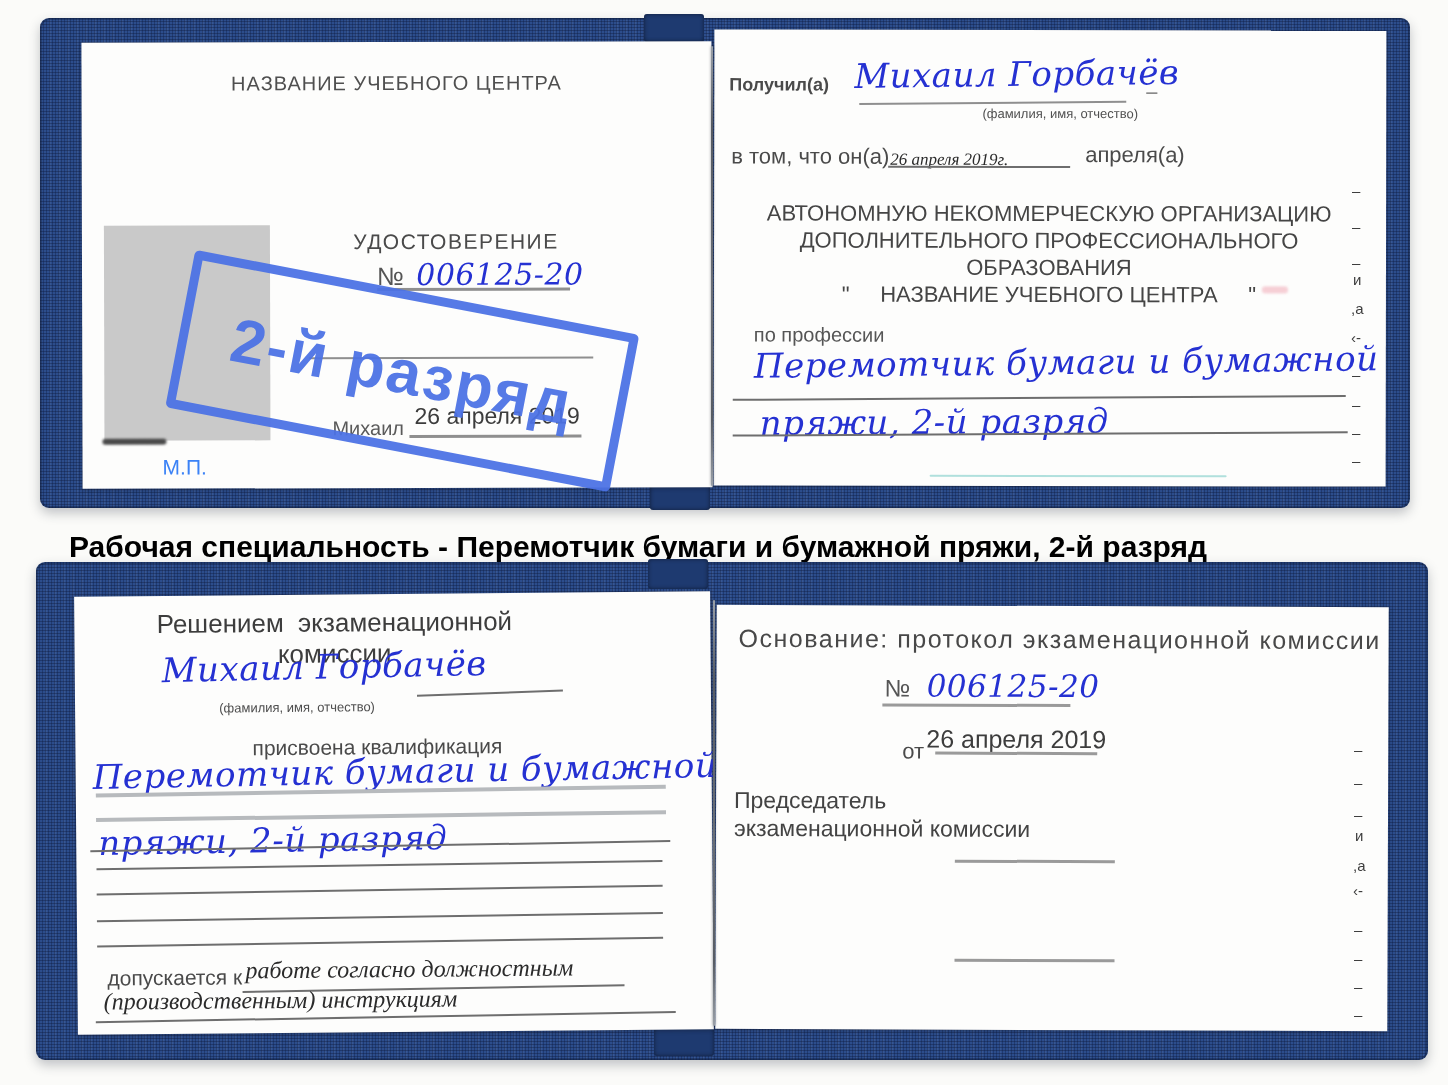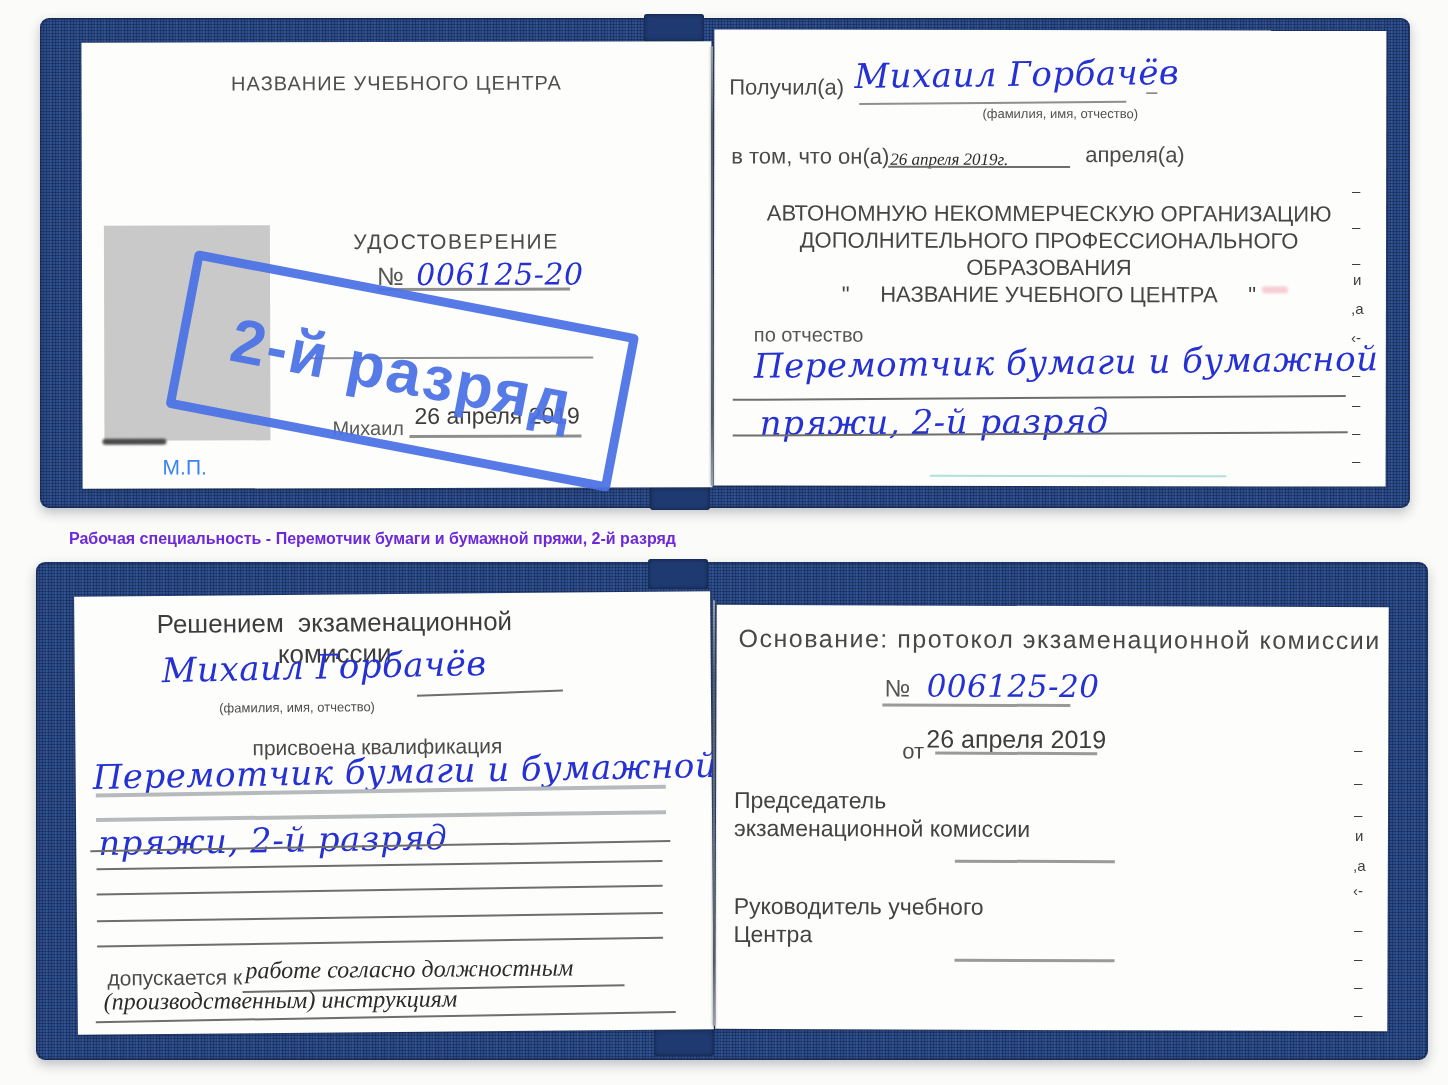--- a/index.html
+++ b/index.html
@@ -52,21 +52,21 @@
   
   .stamp{
     position:absolute;border:9px solid #4c72e5;border-radius:5px;
     color:#4c72e5;font-weight:bold;font-size:62px;letter-spacing:2px;
     display:flex;align-items:center;justify-content:center;
     transform:rotate(11deg);opacity:.94;z-index:6;white-space:nowrap;
   }
   .photo{position:absolute;background:#c9c9c9;}
   .em{position:absolute;font-size:15px;color:#3e3e3e;z-index:8;font-family:"Liberation Sans",sans-serif;}
   .caption{
-    position:absolute;font-weight:bold;font-size:16px;color:#6d28d9;white-space:nowrap;
+    position:absolute;font-weight:bold;font-size:30px;color:#000000;white-space:nowrap;
   }
   .artifact{position:absolute;border-radius:3px;}
 </style>
 </head>
 <body>
 
 <div style="position:absolute;inset:0;">
 
   <div class="cover" style="left:40px;top:18px;width:1370px;height:490px;">
     <div class="spine-tab" style="left:604px;top:-4px;width:60px;height:28px;"></div>
@@ -92,38 +92,38 @@
     <div class="stamp" style="left:94px;top:249px;width:434px;height:142px;">2-й разряд</div>
 
     <div class="abs print" style="left:250px;top:375px;font-size:20px;color:#5a5a5a;">Михаил</div>
     <div class="abs print nowrap" style="left:332px;top:361px;font-size:23px;color:#3c3c3c;">26 апреля 2019</div>
     <div class="line" style="left:327px;top:393px;width:172px;height:3px;"></div>
 
     <div class="abs print" style="left:80px;top:413px;font-size:21px;color:#3b82f6;">М.П.</div>
   </div>
 
   <div class="page" style="left:714px;top:30px;width:672px;height:456px;transform:rotate(0.1deg);">
-    <div class="abs print" style="left:15px;top:45px;font-size:22px;">Получил(а)</div>
+    <div class="abs print" style="left:15px;top:45px;font-size:18px;font-weight:bold;">Получил(а)</div>
     <div class="abs hw" style="left:140px;top:24px;font-size:34px;transform:rotate(-0.8deg);">Михаил Горбачёв</div>
     <div class="line" style="left:145px;top:72px;width:267px;height:2px;transform:rotate(-0.6deg);"></div>
     <div class="abs print" style="left:432px;top:50px;font-size:20px;color:#666;">–</div>
     <div class="abs print center" style="left:216px;top:76px;width:260px;font-size:13px;color:#4f4f4f;">(фамилия, имя, отчество)</div>
 
     <div class="abs print" style="left:17px;top:114px;font-size:22px;">в том, что он(а)</div>
     <div class="abs serif-it" style="left:176px;top:120px;font-size:17px;">26 апреля 2019г.</div>
     <div class="ruled" style="left:174px;top:136px;width:182px;"></div>
     <div class="abs print" style="left:371px;top:112px;font-size:22px;">апреля(а)</div>
 
     <div class="abs print center" style="left:18px;top:170px;width:634px;font-size:22px;line-height:27px;color:#454545;">
       <div>АВТОНОМНУЮ НЕКОММЕРЧЕСКУЮ ОРГАНИЗАЦИЮ</div>
       <div>ДОПОЛНИТЕЛЬНОГО ПРОФЕССИОНАЛЬНОГО ОБРАЗОВАНИЯ</div>
       <div>"&nbsp;&nbsp;&nbsp;&nbsp;&nbsp;НАЗВАНИЕ УЧЕБНОГО ЦЕНТРА&nbsp;&nbsp;&nbsp;&nbsp;&nbsp;"</div>
     </div>
 
-    <div class="abs print" style="left:40px;top:294px;font-size:20px;color:#555;">по отчество</div>
+    <div class="abs print" style="left:40px;top:294px;font-size:20px;color:#555;">по профессии</div>
     <div class="abs hw" style="left:40px;top:312px;font-size:34px;transform:rotate(-0.8deg);">Перемотчик бумаги и бумажной</div>
     <div class="ruled" style="left:19px;top:367px;width:613px;transform:rotate(-0.45deg);"></div>
     <div class="abs hw" style="left:46px;top:372px;font-size:34px;transform:rotate(-0.5deg);">пряжи, 2-й разряд</div>
     <div class="ruled" style="left:19px;top:403px;width:615px;transform:rotate(-0.4deg);"></div>
     <div class="artifact" style="left:216px;top:445px;width:297px;height:2px;background:rgba(0,160,150,.30);"></div>
     <div class="artifact" style="left:548px;top:256px;width:26px;height:7px;background:rgba(232,120,140,.35);filter:blur(1px);"></div>
   </div>
 
   <div class="fold" style="left:711px;top:46px;height:440px;"></div>
 
@@ -182,21 +182,20 @@
     </div>
     <div class="sigline" style="left:166px;top:98px;width:188px;"></div>
 
     <div class="abs print" style="left:186px;top:133px;font-size:22px;">от</div>
     <div class="abs print nowrap" style="left:210px;top:119px;font-size:25px;color:#3d3d3d;">26 апреля 2019</div>
     <div class="sigline" style="left:219px;top:146px;width:162px;"></div>
 
     <div class="abs print" style="left:18px;top:181px;width:345px;font-size:23px;line-height:28px;color:#434343;">Председатель экзаменационной комиссии</div>
     <div class="sigline" style="left:239px;top:254px;width:160px;"></div>
 
-    <div class="abs print" style="left:18px;top:287px;width:280px;font-size:23px;line-height:28px;color:#434343;">Руководитель учебного Центра</div>
     <div class="sigline" style="left:239px;top:353px;width:160px;"></div>
   </div>
 
   <div class="fold" style="left:713px;top:600px;height:426px;"></div>
 
   <div>
     <span class="em" style="left:1354px;top:741px;">–</span>
     <span class="em" style="left:1354px;top:774px;">–</span>
     <span class="em" style="left:1354px;top:806px;">–</span>
     <span class="em" style="left:1355px;top:827px;">и</span>

